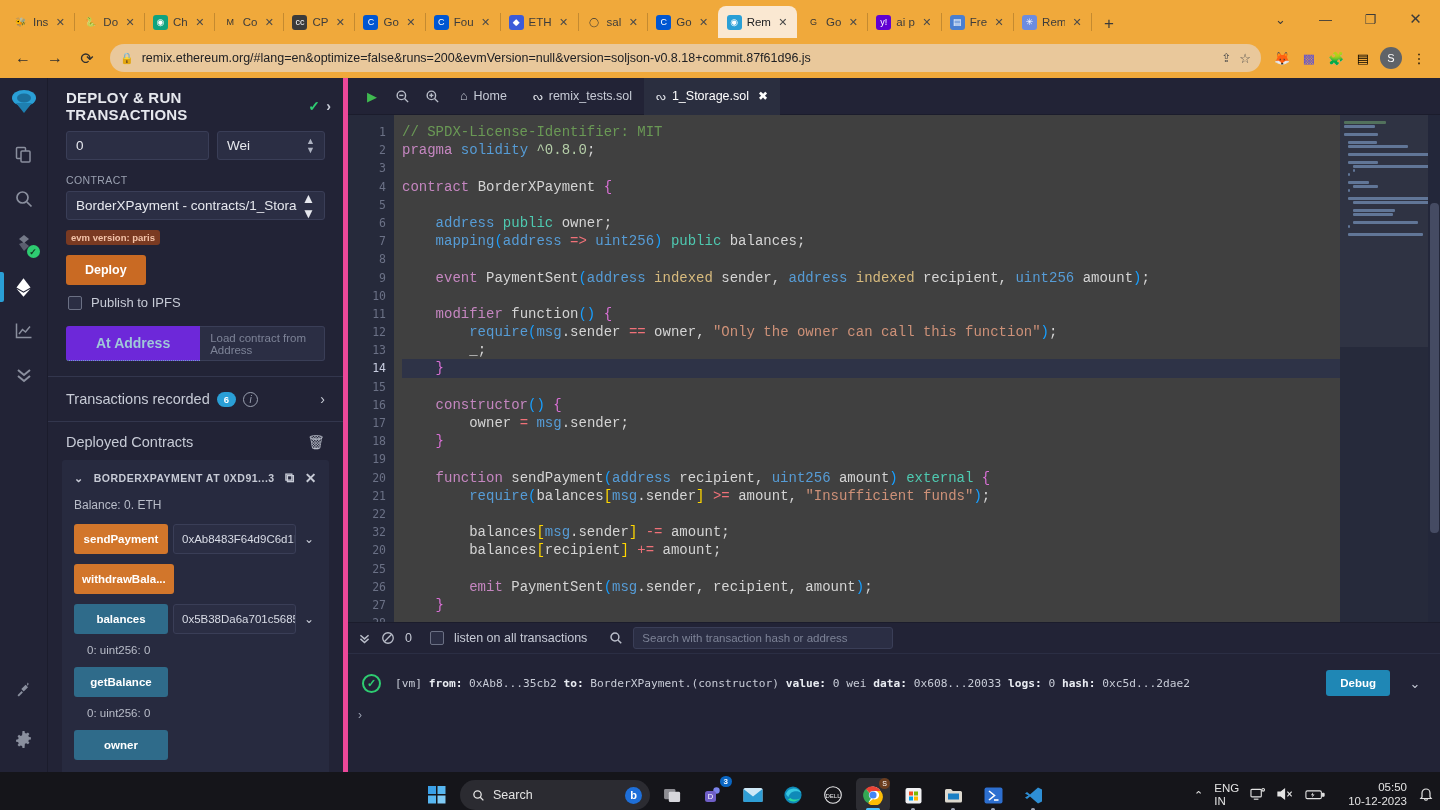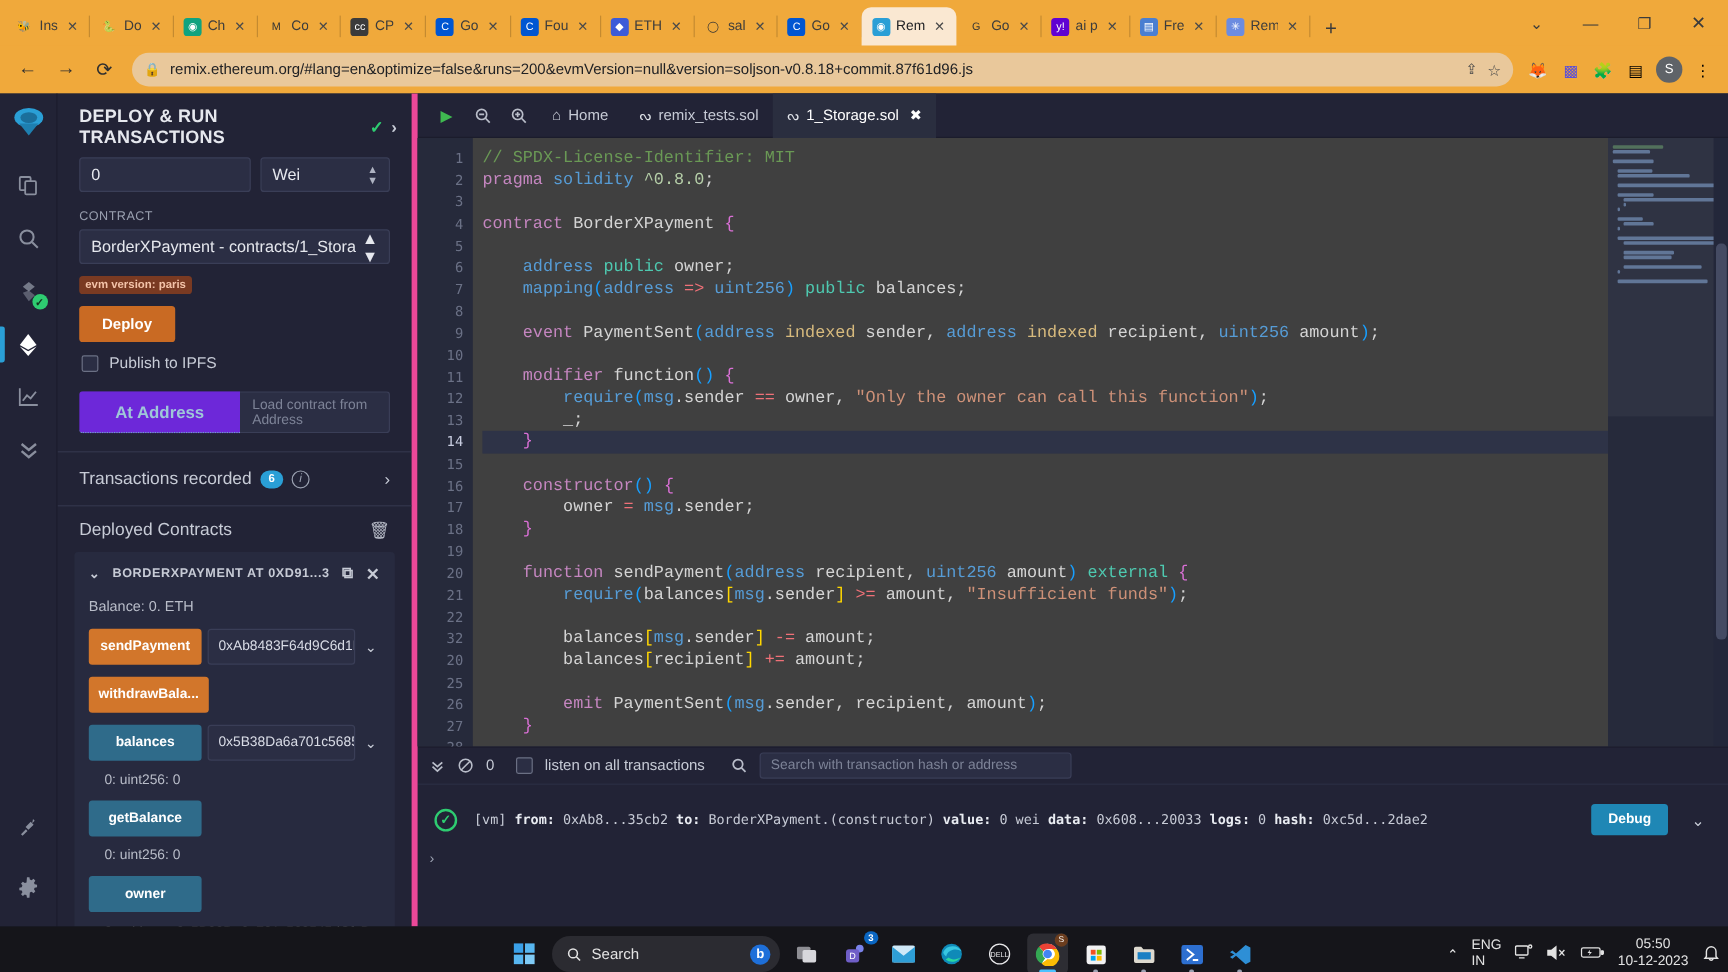--- a/index.html
+++ b/index.html
@@ -158,21 +158,21 @@
   .taskbar { width: 1440px; height: 46px; background: #15151a; display: flex; align-items: center; position: relative; }
   .tb-center { display: flex; align-items: center; gap: 6px; margin: 0 auto; padding-left: 30px; }
   .tbi { width: 34px; height: 34px; border-radius: 5px; display: flex; align-items: center; justify-content: center; position: relative; }
   .tbi.act { background: #2d2d33; }
   .tbi .dot { position: absolute; bottom: 1px; left: 50%; transform: translateX(-50%); width: 4px; height: 3px; border-radius: 2px; background: #9aa0b0; }
   .tbi .dot.blue { width: 14px; background: #4cc2ff; }
   .tbnum { position: absolute; top: -2px; right: -2px; background: #0a66c2; color: #fff; font-size: 8px; border-radius: 7px; padding: 1px 4px; font-weight: bold; }
   .searchpill { height: 30px; background: #2b2b31; border-radius: 16px; display: flex; align-items: center; gap: 8px; padding: 0 8px 0 12px; color: #e3e3e3; font-size: 12.5px; width: 190px; }
   .tray { position: absolute; right: 6px; display: flex; align-items: center; gap: 11px; color: #e3e3e3; font-size: 11px; }
   .tray-lang { line-height: 1.15; font-size: 11.5px; }
-  .tray-clock { text-align: center; line-height: 1.2; font-size: 11.5px; }
+  .tray-clock { text-align: right; line-height: 1.2; font-size: 11.5px; margin-left: 12px; }
 </style>
 </head>
 <body>
 
 <div class="browser-chrome">
   <div class="tabstrip">
     <div id="tabs-host" style="display:flex;align-items:flex-end;">
         <div class="tab">
           <span class="tab-fav" style="background: transparent; color: rgb(51, 51, 51);">🐝</span>
           <span class="tab-title">Ins</span>

